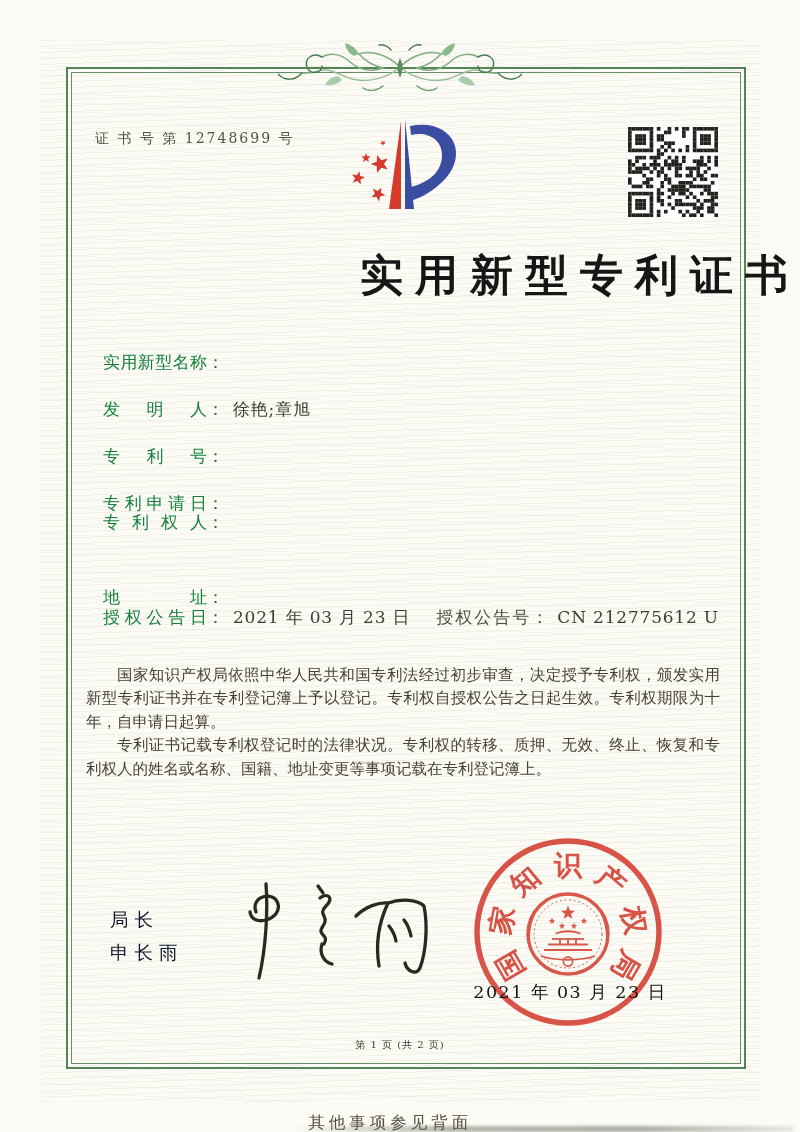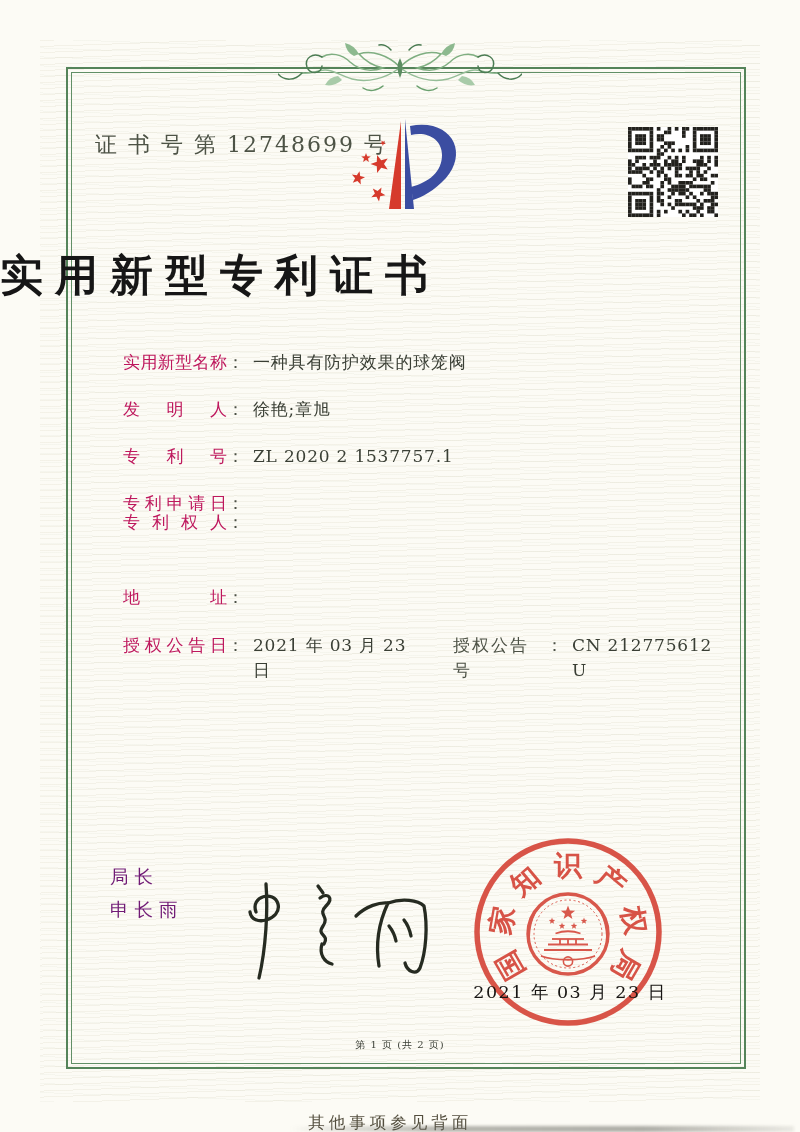--- a/index.html
+++ b/index.html
@@ -20,43 +20,43 @@
     position:absolute;left:66px;top:67px;width:676px;height:998px;
     border:2.5px solid #55845a;
   }
   .border-inner{
     position:absolute;left:3px;top:3px;right:3px;bottom:3px;
     border:1px solid #618f66;
   }
   .ornament{position:absolute;left:278px;top:40px;width:244px;height:60px;}
   .cert-no{
     position:absolute;left:95px;top:130px;
-    font-size:22px;letter-spacing:2px;color:#4d5346;
+    font-size:14px;letter-spacing:2px;color:#4d5346;
   }
   .logo{position:absolute;left:333px;top:106px;width:140px;height:130px;}
   .qr{position:absolute;left:628px;top:127px;width:90px;height:90px;}
   .title{
-    position:absolute;left:0;top:247px;width:100%;text-align:left;
+    position:absolute;left:0;top:247px;width:100%;text-align:right;
     font-size:43px;font-weight:600;letter-spacing:12px;color:#161616;
   }
   .row{
     position:absolute;left:103px;right:70px;display:flex;align-items:flex-start;
     font-size:17px;line-height:25px;
   }
-  .fl{width:104px;text-align:justify;text-align-last:justify;color:#be185d;flex:none;margin-left:20px;}
+  .fl{width:104px;text-align:justify;text-align-last:justify;color:#15803d;flex:none;}
   .fc{color:#4c5145;flex:none;}
   .fv{margin-left:9px;color:#3a3f35;letter-spacing:.8px;}
   .fv.addr{max-width:484px;}
   .pair2{display:flex;margin-left:26px;}
   .paras{
     position:absolute;left:86px;top:664px;width:634px;
     font-size:15.5px;line-height:23.4px;color:#46423a;text-align:justify;
   }
   .paras p{margin:0;text-indent:2em;}
-  .signer{position:absolute;left:110px;top:862px;font-family:Liberation Mono, monospace;color:#701a75;}
+  .signer{position:absolute;left:110px;top:903px;font-family:Liberation Sans, sans-serif;color:#0f172a;}
   .signer div{font-size:18.5px;letter-spacing:6px;line-height:33px;}
   .signature{position:absolute;left:222px;top:876px;width:215px;height:108px;}
   .seal{position:absolute;left:468px;top:832px;width:200px;height:210px;}
   .footer-page{
     position:absolute;left:0;top:1038px;width:100%;text-align:center;
     font-size:10px;color:#3c4037;letter-spacing:1px;
   }
   .back-note{
     position:absolute;left:50%;top:1112px;transform:translateX(-56%);
     font-size:16.5px;color:#534e3e;letter-spacing:4px;
@@ -410,55 +410,57 @@
         <rect x="72.00" y="86.40" width="3.65" height="3.65"></rect>
         <rect x="86.40" y="86.40" width="3.65" height="3.65"></rect>
       </g>
   </svg>
 
   <div class="title">实用新型专利证书</div>
 
   <div class="row" style="top:350px">
     <span class="fl">实用新型名称</span>
       <span class="fc">：</span>
-    <span class="fv">一种具有防护效果的球笼阀</span>
   </div>
   <div class="row" style="top:397px">
     <span class="fl">发明人</span>
       <span class="fc">：</span>
     <span class="fv">徐艳;章旭</span>
   </div>
   <div class="row" style="top:444px">
     <span class="fl">专利号</span>
       <span class="fc">：</span>
-    <span class="fv">ZL 2020 2 1537757.1</span>
   </div>
   <div class="row" style="top:491px">
     <span class="fl">专利申请日</span>
       <span class="fc">：</span>
   </div>
   <div class="row" style="top:510px">
     <span class="fl">专利权人</span>
       <span class="fc">：</span>
   </div>
   <div class="row" style="top:585px">
     <span class="fl">地址</span>
       <span class="fc">：</span>
   </div>
-  <div class="row" style="top:633px">
+  <div class="row" style="top:605px">
     <span class="fl">授权公告日</span>
       <span class="fc">：</span>
     <span class="fv">2021 年 03 月 23 日</span>
     <span class="pair2">
       <span style="color:#4c5145;letter-spacing:2px;">授权公告号</span>
         <span class="fc">：</span>
       <span class="fv">CN 212775612 U</span>
     </span>
   </div>
 
+  <div class="paras">
+    <p>国家知识产权局依照中华人民共和国专利法经过初步审查，决定授予专利权，颁发实用新型专利证书并在专利登记簿上予以登记。专利权自授权公告之日起生效。专利权期限为十年，自申请日起算。</p>
+    <p>专利证书记载专利权登记时的法律状况。专利权的转移、质押、无效、终止、恢复和专利权人的姓名或名称、国籍、地址变更等事项记载在专利登记簿上。</p>
+  </div>
 
   <div class="signer">
     <div>局长</div>
     <div>申长雨</div>
   </div>
 
   <svg class="signature" viewBox="0 0 215 108">
     <g fill="none" stroke="#262b21" stroke-width="3.3" stroke-linecap="round" stroke-linejoin="round">
       <path d="M34,36 C28,20 52,14 56,28 C60,44 30,52 28,36"></path>
       <path d="M44,8 C46,34 44,72 37,102"></path>

